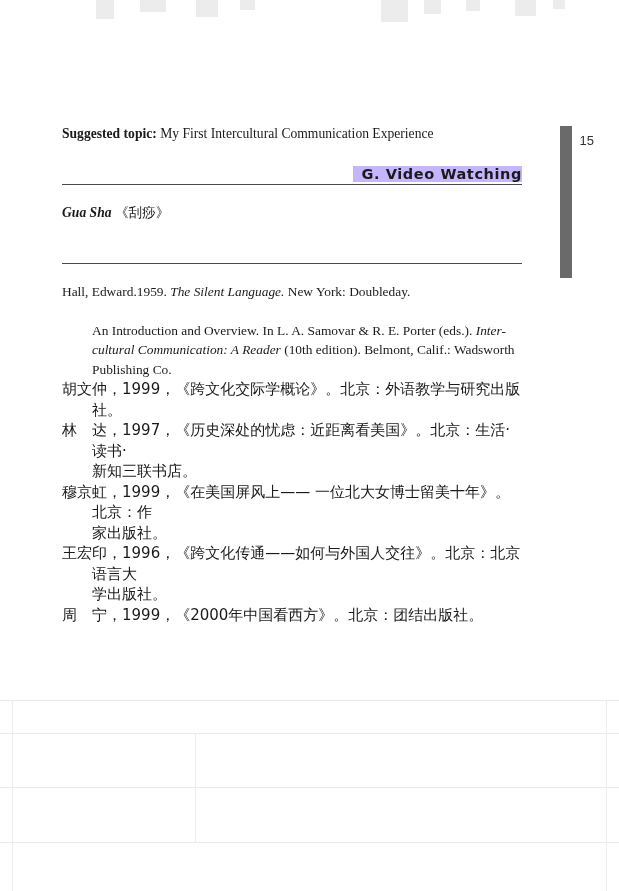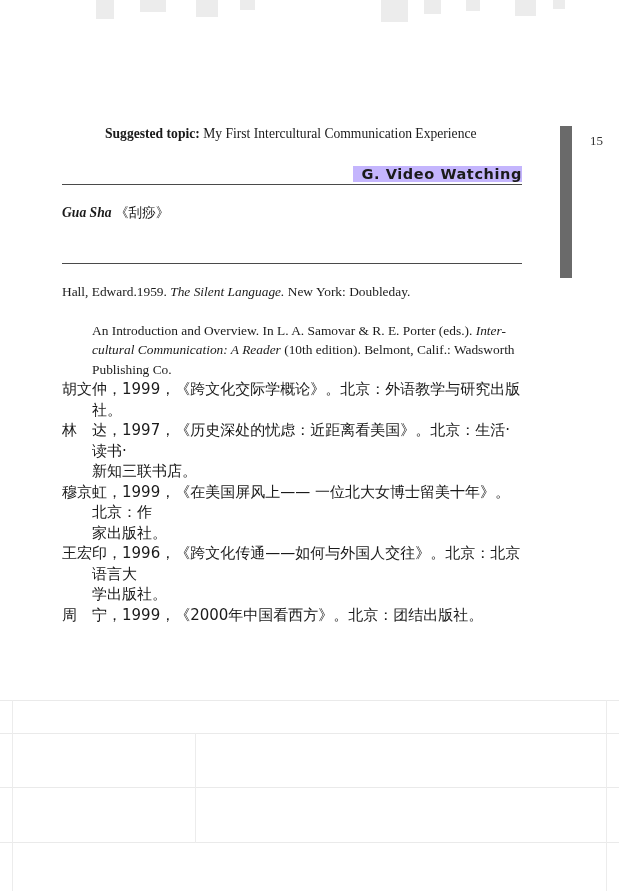--- a/index.html
+++ b/index.html
@@ -60,21 +60,20 @@
     top: 124px;
     width: 460px;
   }
 
   .line {
     font-size: 13.6px;
     line-height: 19px;
   }
   .line.bold-lead b {
     font-weight: bold;
-    margin-left: 43px;
   }
 
   
   .section-head {
     position: relative;
     margin-top: 18px;
     height: 26px;
   }
   .section-head .rule {
     position: absolute;
@@ -146,23 +145,23 @@
     font-size: 9.5px;
     color: #ffffff;
     letter-spacing: 0.3px;
     white-space: nowrap;
     line-height: 14px;
     padding-left: 4px;
     box-sizing: border-box;
   }
   .page-number {
     position: absolute;
-    right: 16px;
+    right: 25px;
     top: 133px;
-    font-family: Liberation Serif, serif;
+    font-family: Liberation Sans, sans-serif;
     font-size: 13px;
     color: #333;
   }
 </style>
 </head>
 <body>
 
 <div class="scan-top">
   <div class="smudge s1"></div>
   <div class="smudge s2"></div>

